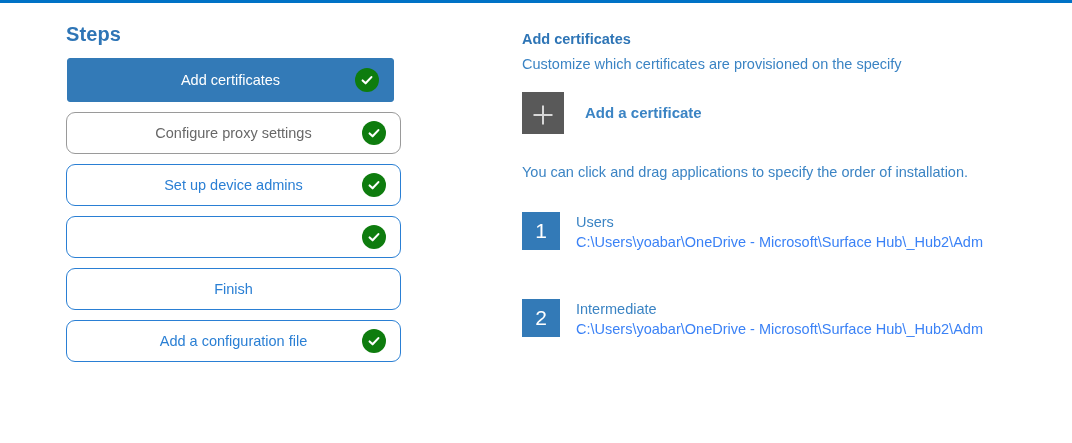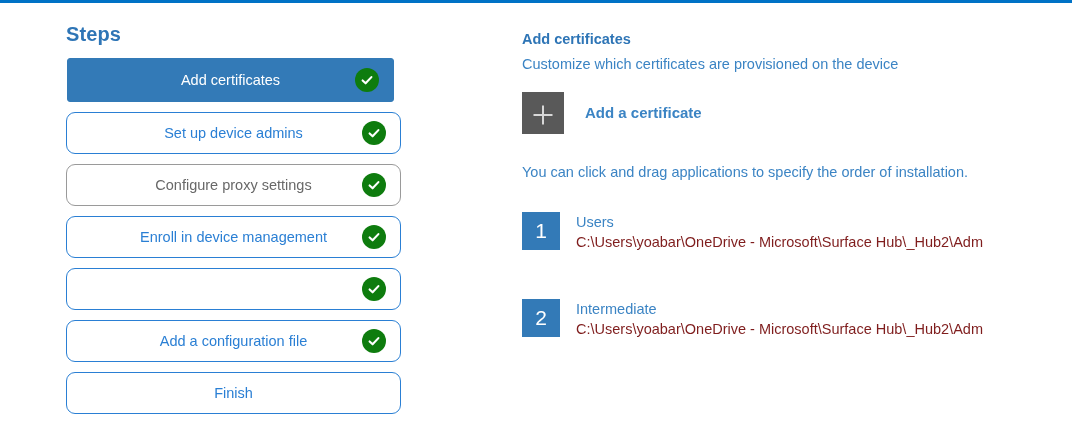--- a/index.html
+++ b/index.html
@@ -187,21 +187,21 @@
     margin-right: 16px;
     user-select: none;
   }
   .order-text { padding-top: 1px; }
   .order-name {
     color: #3b84c4;
     font-size: 14.5px;
     line-height: 19px;
   }
   .order-path {
-    color: #7f1d1d;
+    color: #3b82f6;
     font-size: 14.5px;
     line-height: 20px;
     white-space: nowrap;
   }
 </style>
 </head>
 <body>
 
 <div class="top-rule"></div>
 
@@ -212,74 +212,66 @@
 
     <div class="step-btn is-active">
       <span class="step-label">Add certificates</span>
       <span class="check">
         <svg width="14" height="14" viewBox="0 0 14 14" aria-hidden="true">
           <polyline points="2.6,7.4 5.6,10.3 11.4,4.1" fill="none" stroke="#ffffff" stroke-width="2.1" stroke-linecap="round" stroke-linejoin="round"></polyline>
         </svg>
       </span>
     </div>
 
+    <div class="step-btn is-muted">
+      <span class="step-label">Configure proxy settings</span>
+      <span class="check">
+        <svg width="14" height="14" viewBox="0 0 14 14" aria-hidden="true">
+          <polyline points="2.6,7.4 5.6,10.3 11.4,4.1" fill="none" stroke="#ffffff" stroke-width="2.1" stroke-linecap="round" stroke-linejoin="round"></polyline>
+        </svg>
+      </span>
+    </div>
+
     <div class="step-btn">
       <span class="step-label">Set up device admins</span>
       <span class="check">
         <svg width="14" height="14" viewBox="0 0 14 14" aria-hidden="true">
           <polyline points="2.6,7.4 5.6,10.3 11.4,4.1" fill="none" stroke="#ffffff" stroke-width="2.1" stroke-linecap="round" stroke-linejoin="round"></polyline>
         </svg>
       </span>
     </div>
 
-    <div class="step-btn is-muted">
-      <span class="step-label">Configure proxy settings</span>
-      <span class="check">
-        <svg width="14" height="14" viewBox="0 0 14 14" aria-hidden="true">
-          <polyline points="2.6,7.4 5.6,10.3 11.4,4.1" fill="none" stroke="#ffffff" stroke-width="2.1" stroke-linecap="round" stroke-linejoin="round"></polyline>
-        </svg>
-      </span>
-    </div>
 
     <div class="step-btn">
-      <span class="step-label">Enroll in device management</span>
       <span class="check">
         <svg width="14" height="14" viewBox="0 0 14 14" aria-hidden="true">
           <polyline points="2.6,7.4 5.6,10.3 11.4,4.1" fill="none" stroke="#ffffff" stroke-width="2.1" stroke-linecap="round" stroke-linejoin="round"></polyline>
         </svg>
       </span>
     </div>
 
     <div class="step-btn">
-      <span class="check">
-        <svg width="14" height="14" viewBox="0 0 14 14" aria-hidden="true">
-          <polyline points="2.6,7.4 5.6,10.3 11.4,4.1" fill="none" stroke="#ffffff" stroke-width="2.1" stroke-linecap="round" stroke-linejoin="round"></polyline>
-        </svg>
-      </span>
+      <span class="step-label">Finish</span>
     </div>
 
     <div class="step-btn">
       <span class="step-label">Add a configuration file</span>
       <span class="check">
         <svg width="14" height="14" viewBox="0 0 14 14" aria-hidden="true">
           <polyline points="2.6,7.4 5.6,10.3 11.4,4.1" fill="none" stroke="#ffffff" stroke-width="2.1" stroke-linecap="round" stroke-linejoin="round"></polyline>
         </svg>
       </span>
     </div>
-
-    <div class="step-btn">
-      <span class="step-label">Finish</span>
-    </div>
   </div>
 
   <div class="detail-pane">
 
     <div>
       <h3 class="sec-head">Add certificates</h3>
-      <p class="sec-sub">Customize which certificates are provisioned on the device</p>
+      <p class="sec-sub">Customize which certificates are provisioned on the specify</p>
 
       <div class="add-row">
         <div class="add-tile"></div>
         <span class="add-link">Add a certificate</span>
       </div>
     </div>
 
     <div class="order-block">
       <p class="sec-sub">You can click and drag applications to specify the order of installation.</p>
 

